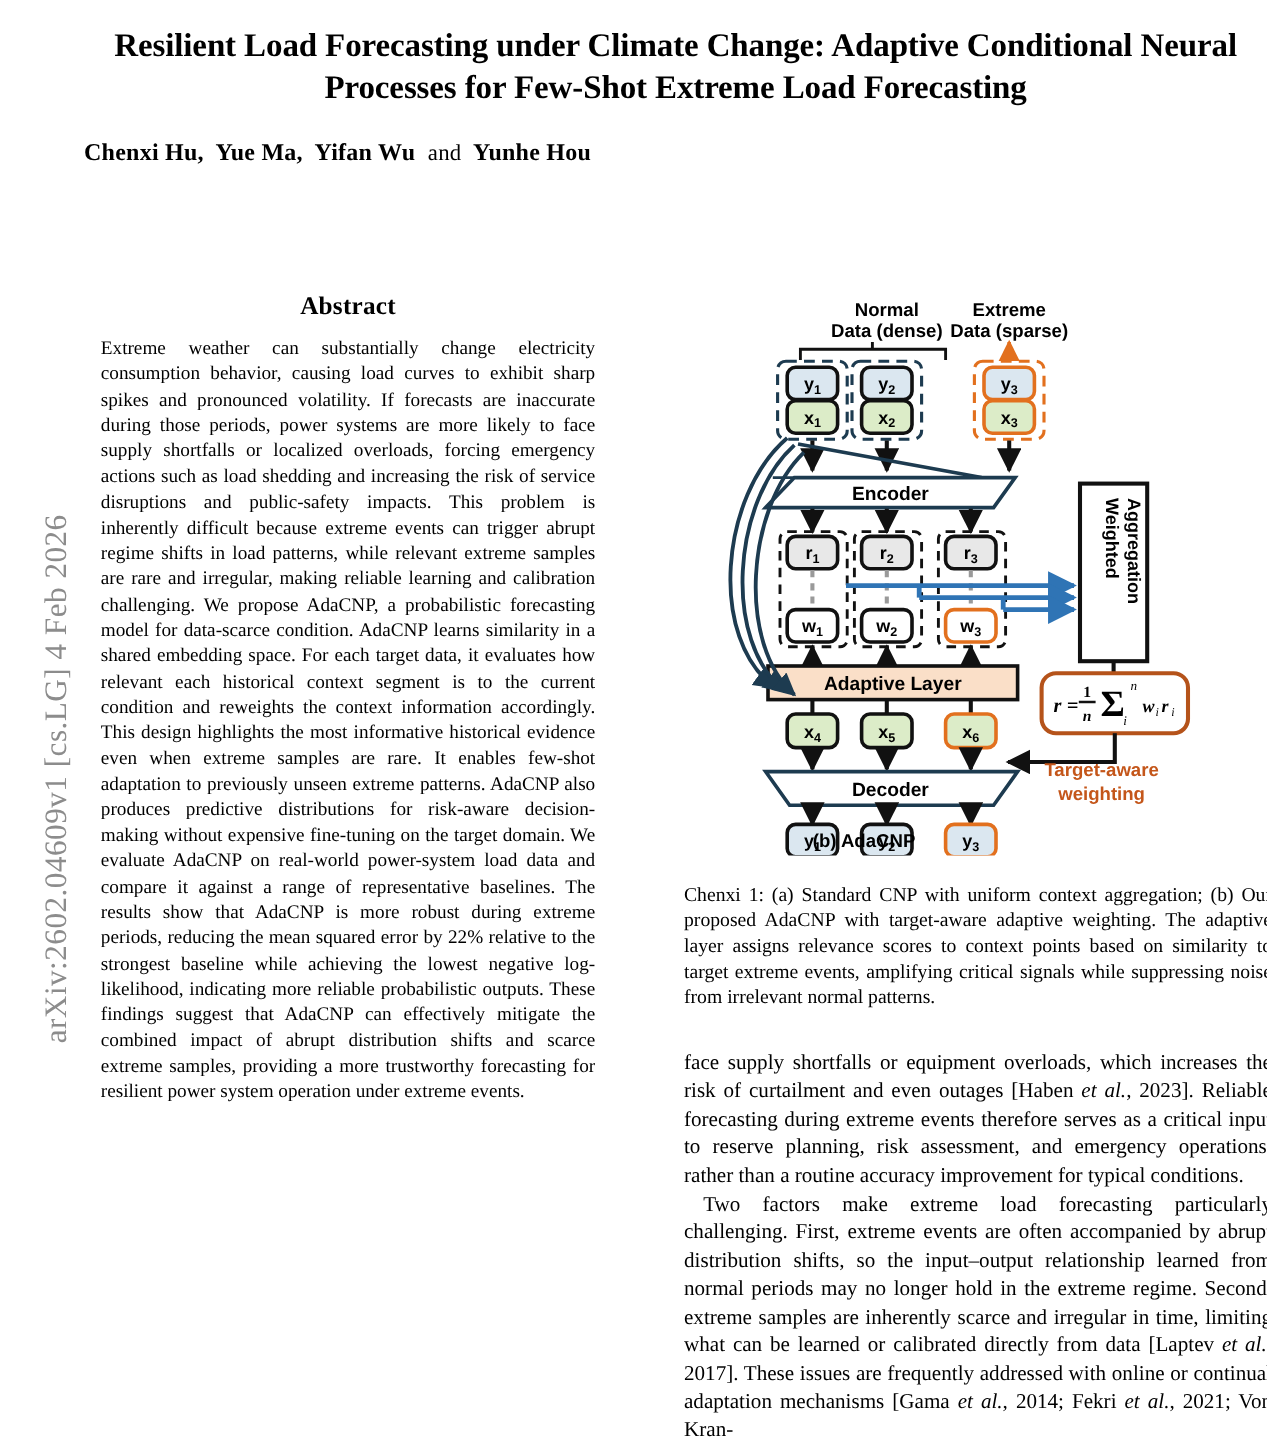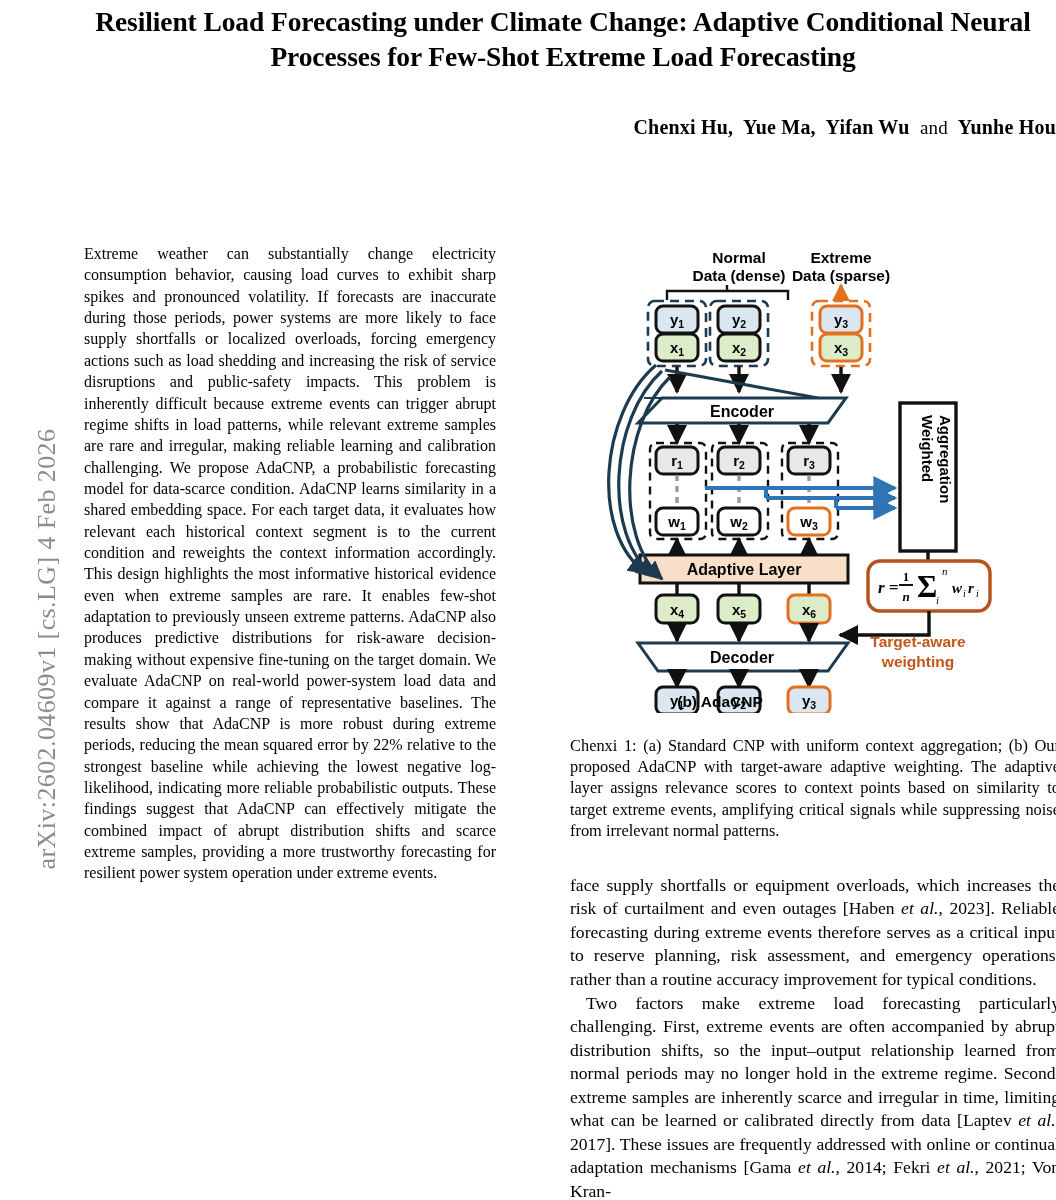--- a/index.html
+++ b/index.html
@@ -29,25 +29,25 @@
   }
 
   
   .titleblock{
     position:absolute; left:70px; top:0px; width:986px;
     text-align:center;
   }
   .paper-title{
     font-size:27.5px; font-weight:bold; line-height:1.28;
     letter-spacing:-.1px;
-    margin:0; padding-top:4px;
+    margin:0; padding-top:20px;
   }
   .authors{
     position:absolute; left:70px; top:116px; width:986px;
-    text-align:right;
+    text-align:left;
     font-size:20px; font-weight:bold;
     letter-spacing:.2px;
   }
   .authors .sep{ font-weight:bold; }
   .authors .and{ font-weight:normal; font-size:19px; }
 
   
   .col-left{
     position:absolute; left:60px; top:243px; width:460px;
   }
@@ -104,20 +104,21 @@
 
 <div class="authors">
   <span>Chenxi Hu</span><span class="sep">,</span>&nbsp;
   <span>Yue Ma</span><span class="sep">,</span>&nbsp;
   <span>Yifan Wu</span>&nbsp;
   <span class="and">and</span>&nbsp;
   <span>Yunhe Hou</span>
 </div>
 
 <div class="col-left">
+  <h2 class="section-head">Abstract</h2>
   <div class="abstract-body">Extreme weather can substantially change electricity consumption behavior, causing load curves to exhibit sharp spikes and pronounced volatility. If forecasts are inaccurate during those periods, power systems are more likely to face supply shortfalls or localized overloads, forcing emergency actions such as load shedding and increasing the risk of service disruptions and public-safety impacts. This problem is inherently difficult because extreme events can trigger abrupt regime shifts in load patterns, while relevant extreme samples are rare and irregular, making reliable learning and calibration challenging. We propose AdaCNP, a probabilistic forecasting model for data-scarce condition. AdaCNP learns similarity in a shared embedding space. For each target data, it evaluates how relevant each historical context segment is to the current condition and reweights the context information accordingly. This design highlights the most informative historical evidence even when extreme samples are rare. It enables few-shot adaptation to previously unseen extreme patterns. AdaCNP also produces predictive distributions for risk-aware decision-making without expensive fine-tuning on the target domain. We evaluate AdaCNP on real-world power-system load data and compare it against a range of representative baselines. The results show that AdaCNP is more robust during extreme periods, reducing the mean squared error by 22% relative to the strongest baseline while achieving the lowest negative log-likelihood, indicating more reliable probabilistic outputs. These findings suggest that AdaCNP can effectively mitigate the combined impact of abrupt distribution shifts and scarce extreme samples, providing a more trustworthy forecasting for resilient power system operation under extreme events.</div>
 </div>
 
 <div class="intro-wrap">
 </div>
 
 <div class="figure-wrap">
   <svg class="fig-svg" width="490" height="470" viewBox="0 0 490 470">
     <defs>
       <marker id="ah-dark" markerWidth="7" markerHeight="7" refX="5.4" refY="3" orient="auto">

